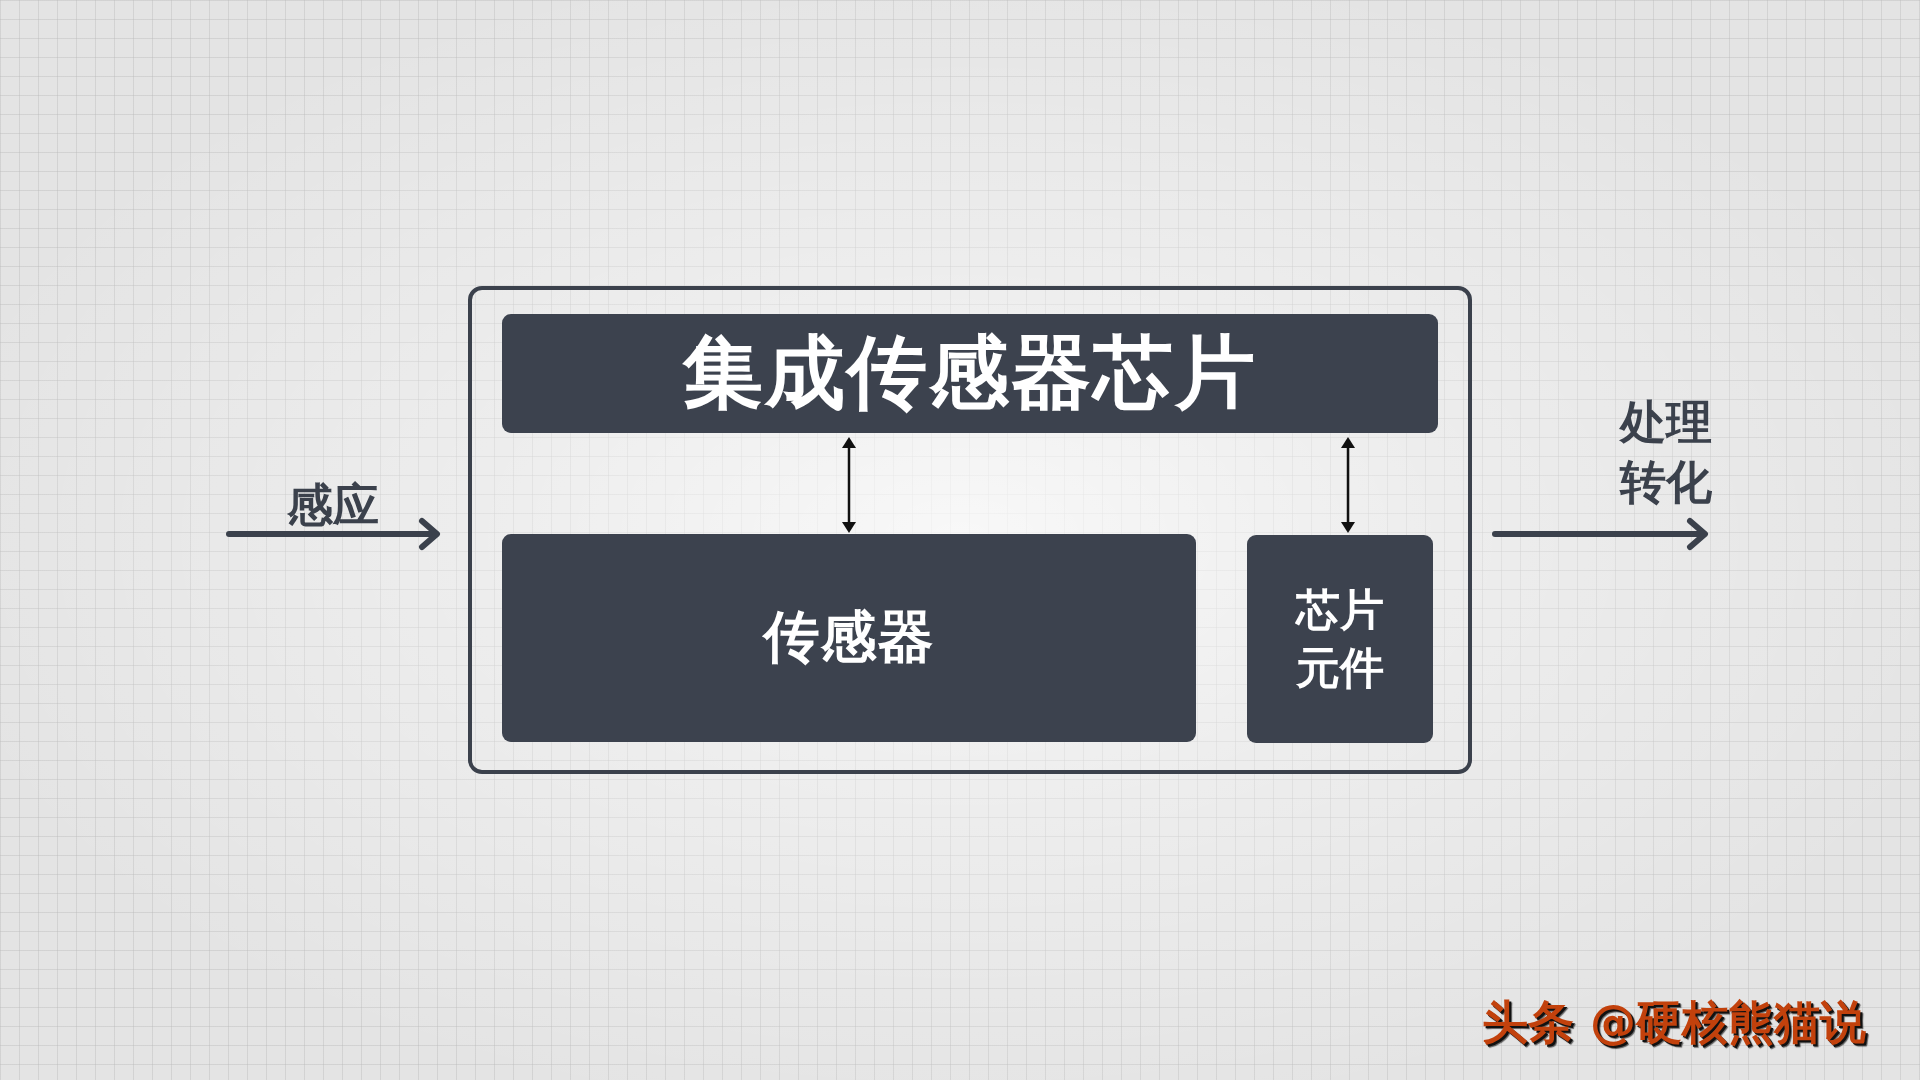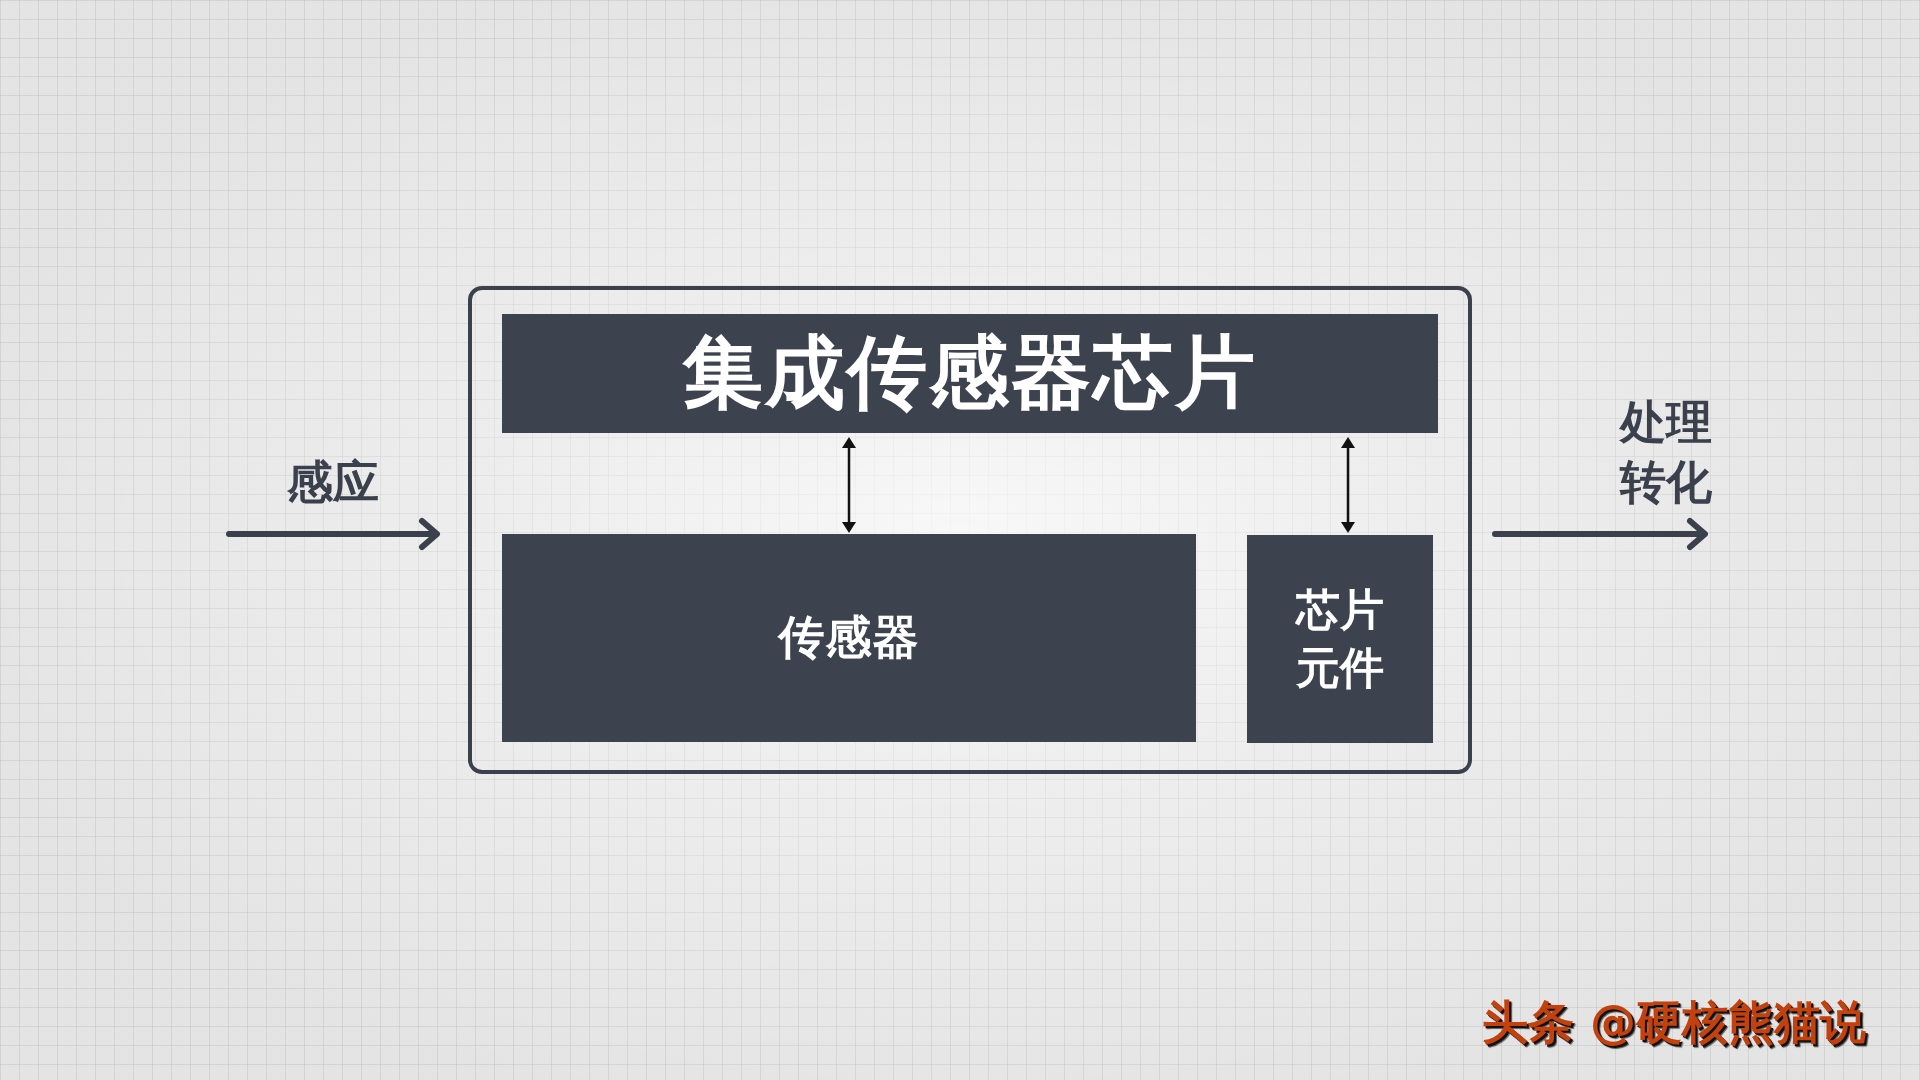--- a/index.html
+++ b/index.html
@@ -13,28 +13,28 @@
         linear-gradient(to bottom, rgba(190,190,190,0.45) 1px, transparent 1px);
       background-size: 100% 100%, 19px 19px, 19px 19px;
     }
     .abs { position: absolute; }
     .outer-frame {
       left: 468px; top: 286px; width: 996px; height: 480px;
       border: 4px solid #3b414c; border-radius: 14px; box-sizing: content-box;
     }
     .dark-box {
       background: #3c424e; color: #ffffff; font-weight: bold;
-      display: flex; align-items: center; justify-content: center; text-align: left;
+      display: flex; align-items: center; justify-content: center; text-align: left; border-radius: 9px;
     }
     .banner { left: 502px; top: 314px; width: 936px; height: 119px; font-size: 80px; letter-spacing: 2px; }
-    .sensor { left: 502px; top: 534px; width: 694px; height: 208px; font-size: 46px; letter-spacing: 1px; }
+    .sensor { left: 502px; top: 534px; width: 694px; height: 208px; font-size: 56px; letter-spacing: 1px; }
     .chip { left: 1247px; top: 535px; width: 186px; height: 208px; font-size: 44px; line-height: 58px; flex-direction: column; }
     .chip span { display: block; }
     .side-label { color: #3b414c; font-weight: bold; font-size: 46px; line-height: 60px; text-align: center; }
-    .label-left { left: 270px; top: 452px; width: 126px; }
+    .label-left { left: 270px; top: 475px; width: 126px; }
     .label-right { left: 1603px; top: 392px; width: 126px; }
     .label-right span { display: block; }
     svg.arrow { position: absolute; overflow: visible; }
     .watermark {
       left: 1482px; top: 992px; font-size: 46px; font-weight: bold; color: #c2410c;
       text-shadow: 2px 2px 0 #111111, 3px 3px 1px rgba(0,0,0,0.6); white-space: nowrap;
       letter-spacing: 0px;
     }
   </style>
 </head>

